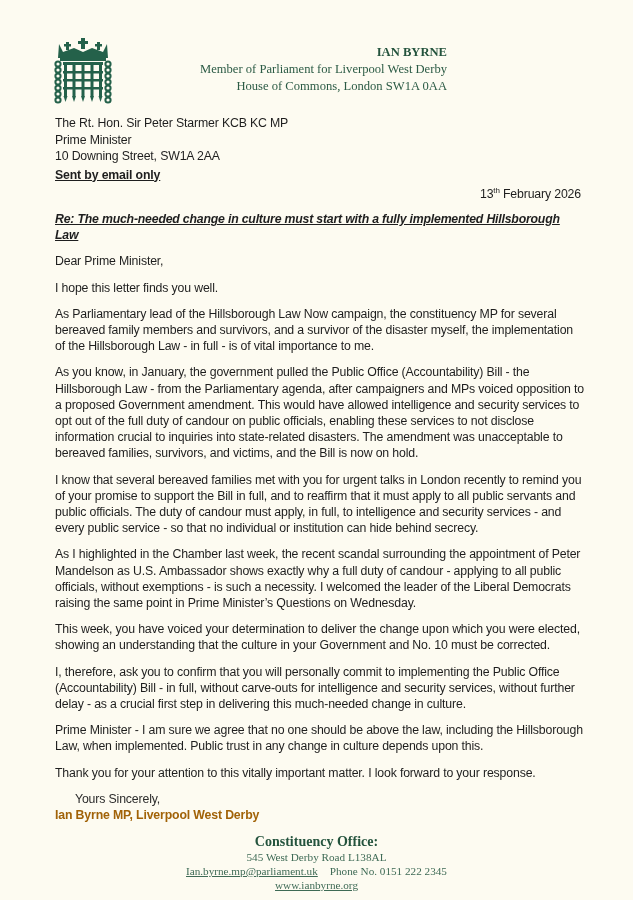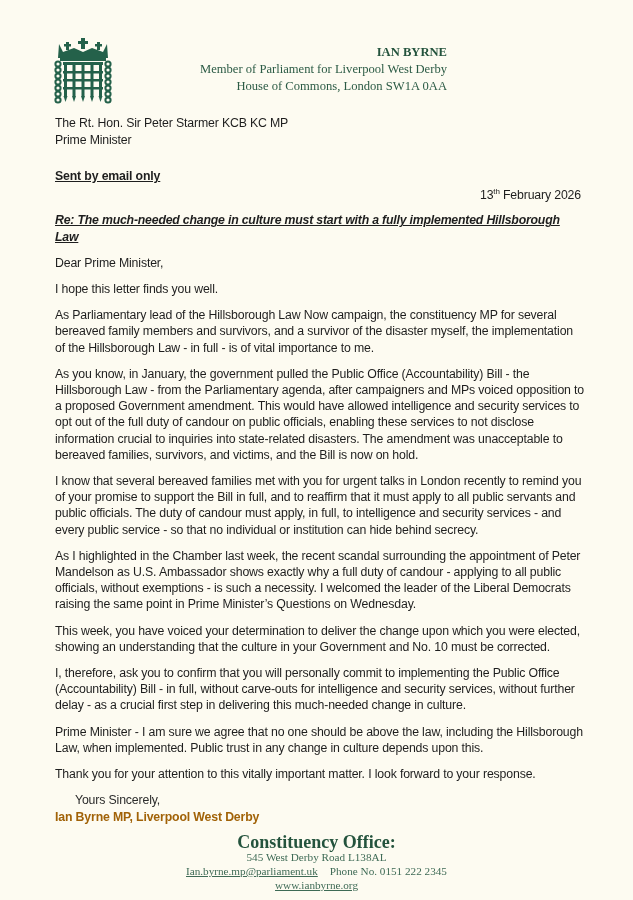--- a/index.html
+++ b/index.html
@@ -16,34 +16,34 @@
     position: absolute; right: 60px; top: 44px; text-align: right;
     font-family: "Liberation Serif", "DejaVu Serif", serif;
     color: #2c5b45; font-size: 12.6px; line-height: 17px;
   }
   .letterhead .name { font-weight: bold; color: #24533d; }
   .content {
     position: absolute; left: 55px; top: 115px; width: 530px;
     font-size: 12.3px; line-height: 16.2px; letter-spacing: -0.15px;
   }
   .addr div { line-height: 16.5px; }
-  .sent { margin-top: 20px; font-weight: bold; text-decoration: underline; }
+  .sent { margin-top: 2px; font-weight: bold; text-decoration: underline; }
   .date { text-align: right; margin-top: 3px; padding-right: 4px; }
   .date sup { font-size: 8px; vertical-align: 5px; line-height: 0; }
   .re { margin-top: 9px; font-weight: bold; text-decoration: underline; letter-spacing: -0.2px; font-style: italic; }
   .p { margin-top: 10px; }
   .p.bold { font-weight: normal; }
   .sig { margin-top: 10px; color: #2c2c2c; margin-left: 20px; }
   .signame { margin-top: 0; font-weight: bold; color: #a16207; }
   .footer {
     position: absolute; left: 0; width: 633px; top: 834px; text-align: center;
     font-family: "Liberation Serif", "DejaVu Serif", serif;
     color: #3e6a55; font-size: 11.2px; line-height: 14.2px;
   }
-  .footer .title { font-weight: bold; font-size: 18px; color: #24533d; line-height: 16px; }
+  .footer .title { font-weight: bold; font-size: 14px; color: #24533d; line-height: 16px; }
   .footer a { color: #3e6a55; text-decoration: underline; }
   .footer .gap { display: inline-block; width: 12px; }
 </style>
 </head>
 <body>
 
 <div class="page">
 
   <svg class="logo" viewBox="0 0 58 66">
     <g fill="#24614a" stroke="#24614a">
@@ -96,20 +96,21 @@
   <div class="letterhead">
     <div class="name">IAN BYRNE</div>
     <div>Member of Parliament for Liverpool West Derby</div>
     <div>House of Commons, London SW1A 0AA</div>
   </div>
 
   <div class="content">
     <div class="addr">
       <div>The Rt. Hon. Sir Peter Starmer KCB KC MP</div>
       <div>Prime Minister</div>
+      <div>10 Downing Street, SW1A 2AA</div>
     </div>
     <div class="sent">Sent by email only</div>
     <div class="date"><span>13</span><sup>th</sup><span> February 2026</span></div>
     <div class="re">Re: The much-needed change in culture must start with a fully implemented Hillsborough Law</div>
     <div class="p">Dear Prime Minister,</div>
     <div class="p">I hope this letter finds you well.</div>
     <div class="p bold">As Parliamentary lead of the Hillsborough Law Now campaign, the constituency MP for several bereaved family members and survivors, and a survivor of the disaster myself, the implementation of the Hillsborough Law - in full - is of vital importance to me.</div>
     <div class="p">As you know, in January, the government pulled the Public Office (Accountability) Bill - the Hillsborough Law - from the Parliamentary agenda, after campaigners and MPs voiced opposition to a proposed Government amendment. This would have allowed intelligence and security services to opt out of the full duty of candour on public officials, enabling these services to not disclose information crucial to inquiries into state-related disasters. The amendment was unacceptable to bereaved families, survivors, and victims, and the Bill is now on hold.</div>
     <div class="p">I know that several bereaved families met with you for urgent talks in London recently to remind you of your promise to support the Bill in full, and to reaffirm that it must apply to all public servants and public officials. The duty of candour must apply, in full, to intelligence and security services - and every public service - so that no individual or institution can hide behind secrecy.</div>
     <div class="p">As I highlighted in the Chamber last week, the recent scandal surrounding the appointment of Peter Mandelson as U.S. Ambassador shows exactly why a full duty of candour - applying to all public officials, without exemptions - is such a necessity. I welcomed the leader of the Liberal Democrats raising the same point in Prime Minister’s Questions on Wednesday.</div>

